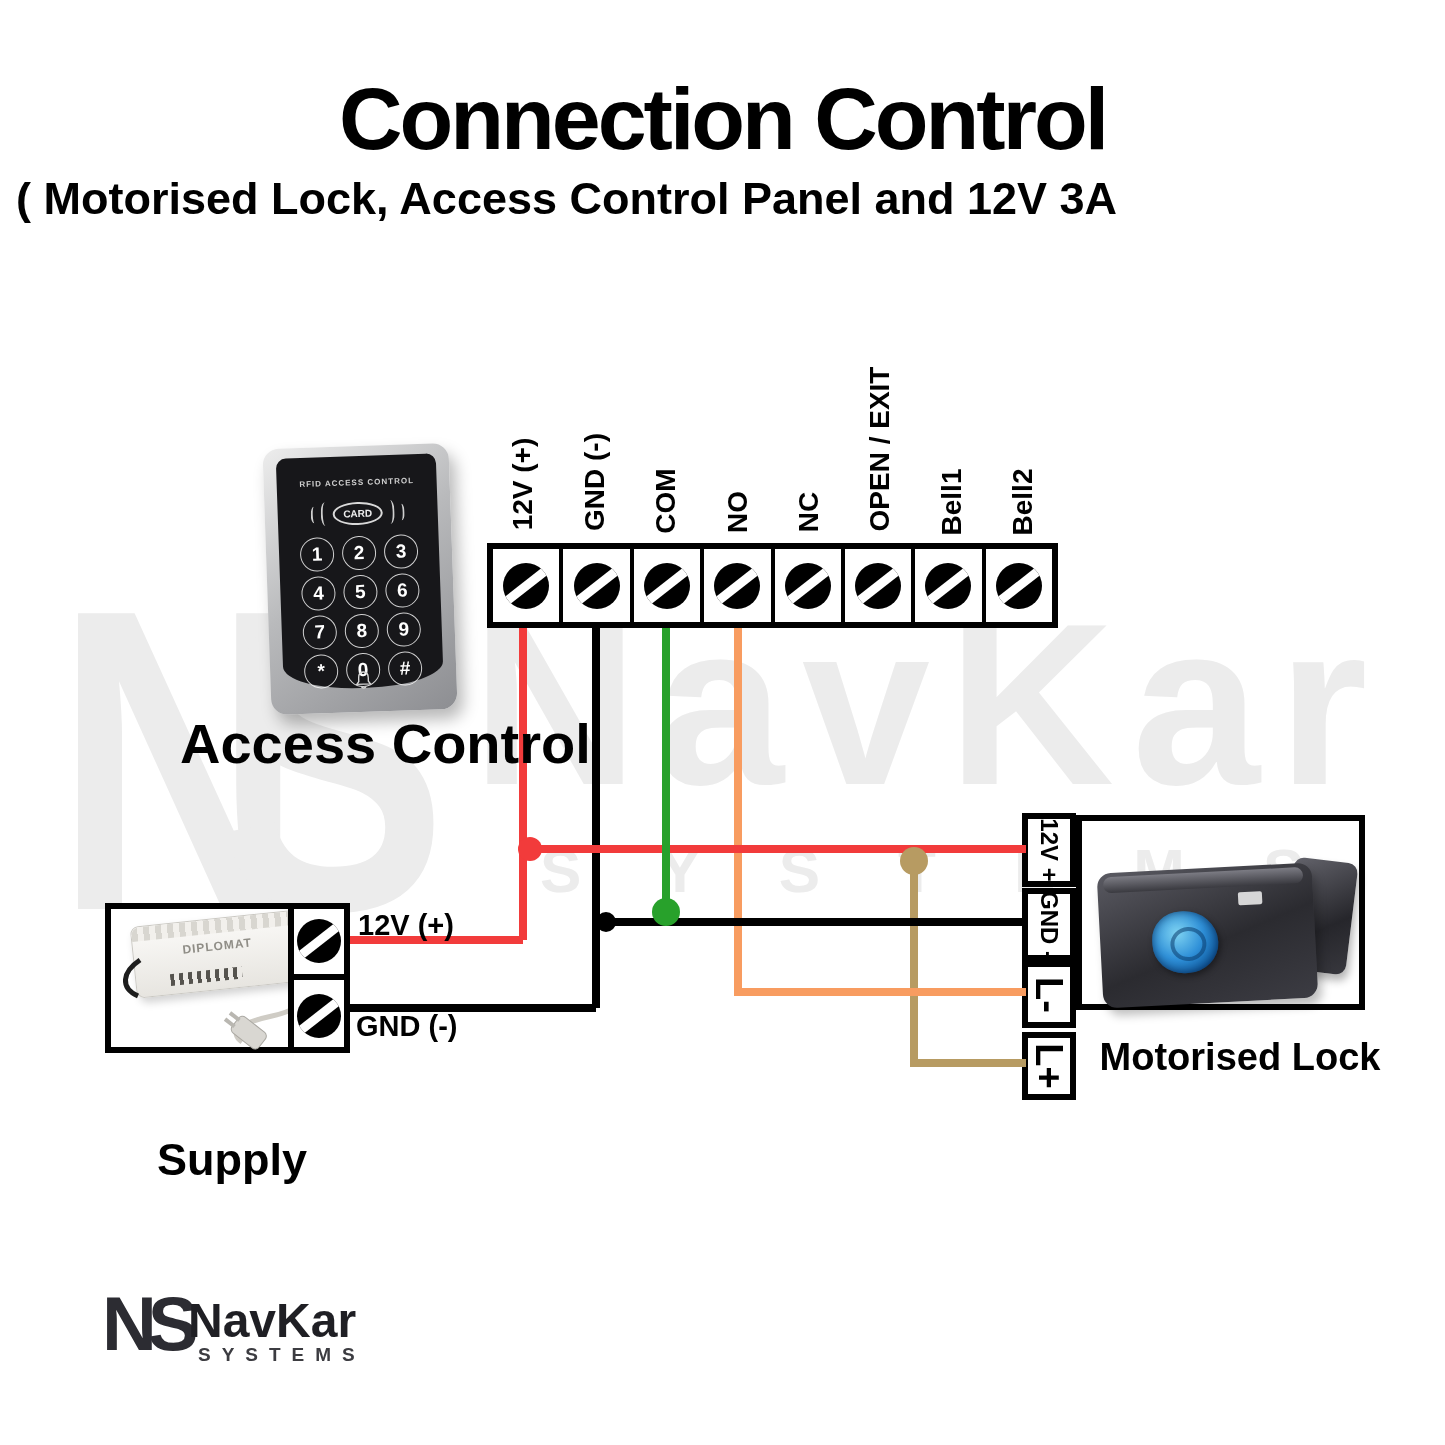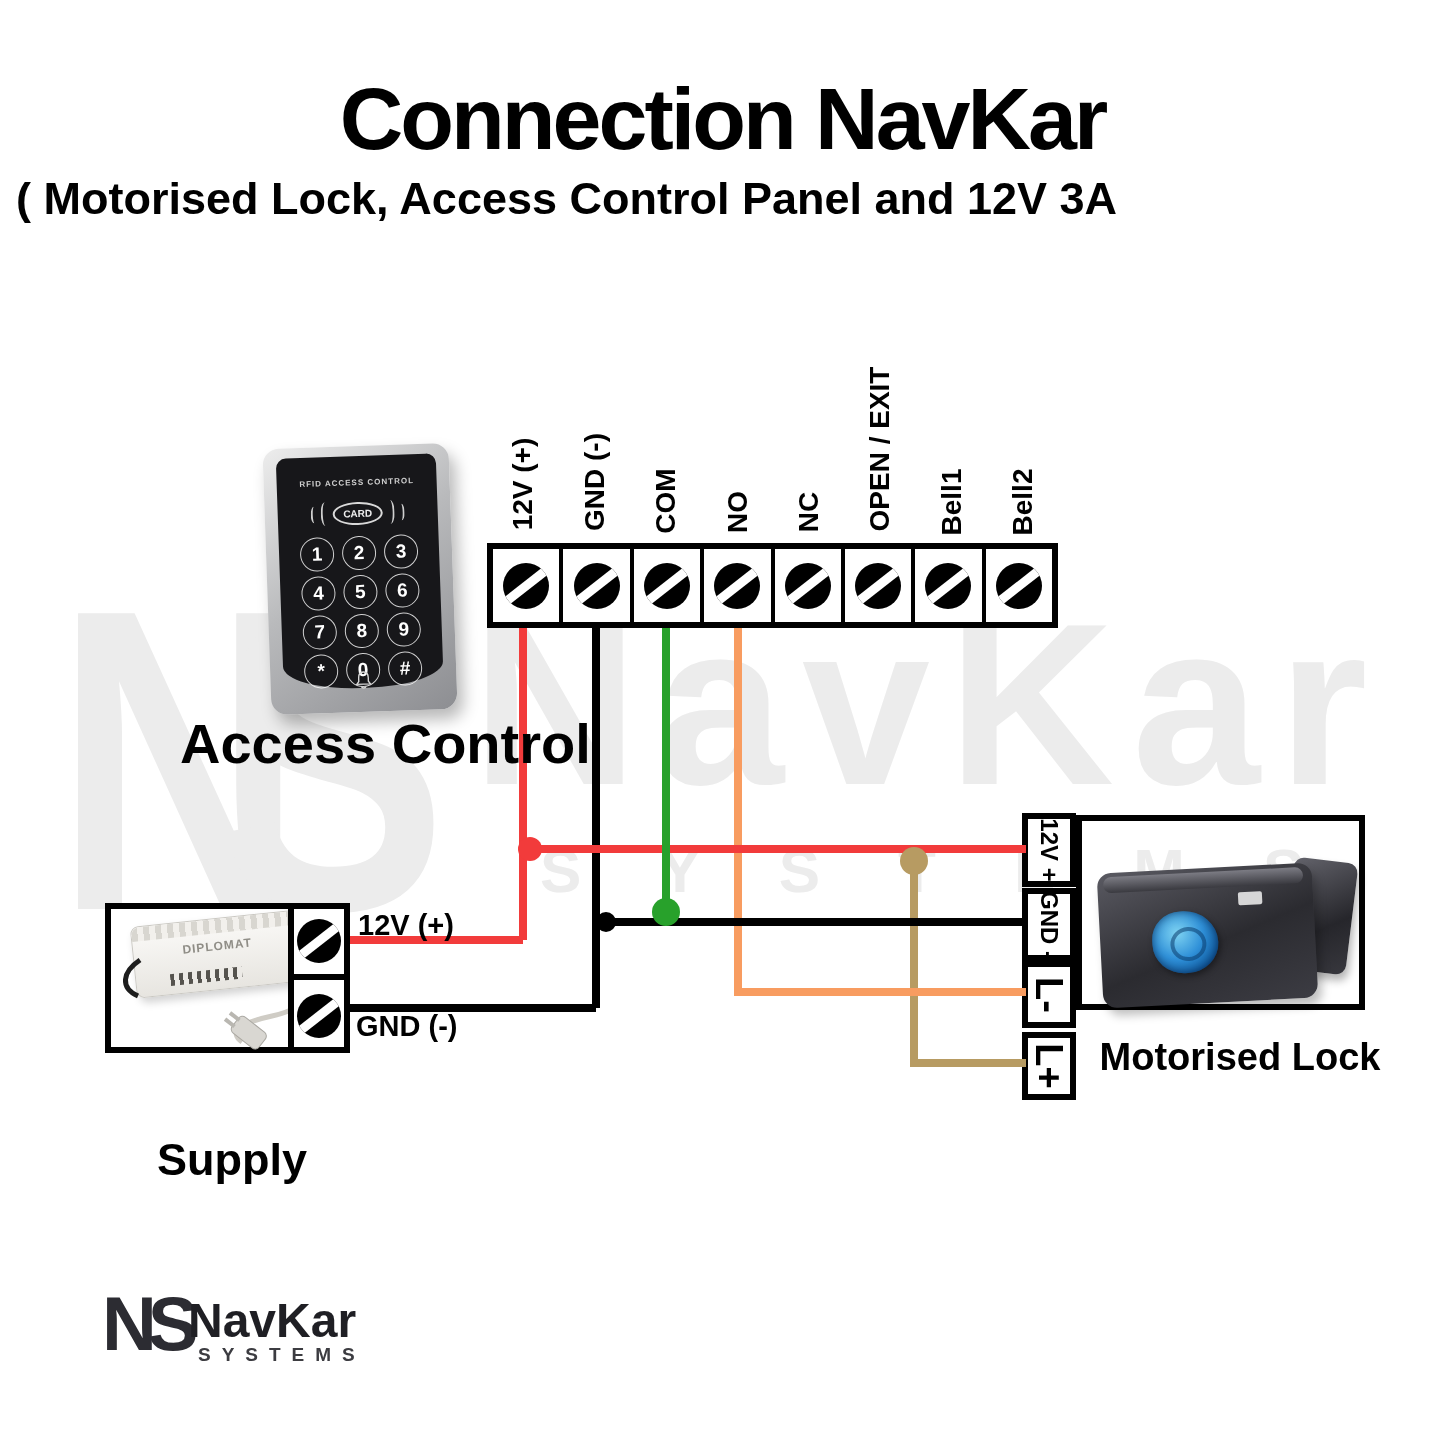--- a/index.html
+++ b/index.html
@@ -67,21 +67,21 @@
 </style>
 </head>
 <body>
 
 <div class="canvas">
 
   <div class="wm wm-ns">NS</div>
   <div class="wm wm-navkar">NavKar</div>
   <div class="wm wm-systems">SYSTEMS</div>
 
-  <div class="title">Connection NavKar</div>
+  <div class="title">Connection Control</div>
   <div class="subtitle" style="top:176px;">( Motorised Lock, Access Control Panel and 12V 3A</div>
 
   <div class="tlabel" style="left:506px;top:434px;height:100px;">
       <span>12V (+)</span>
     </div>
   <div class="tlabel" style="left:578px;top:430px;height:104px;">
       <span>GND (-)</span>
     </div>
   <div class="tlabel" style="left:649px;top:468px;height:66px;">
       <span>COM</span>

